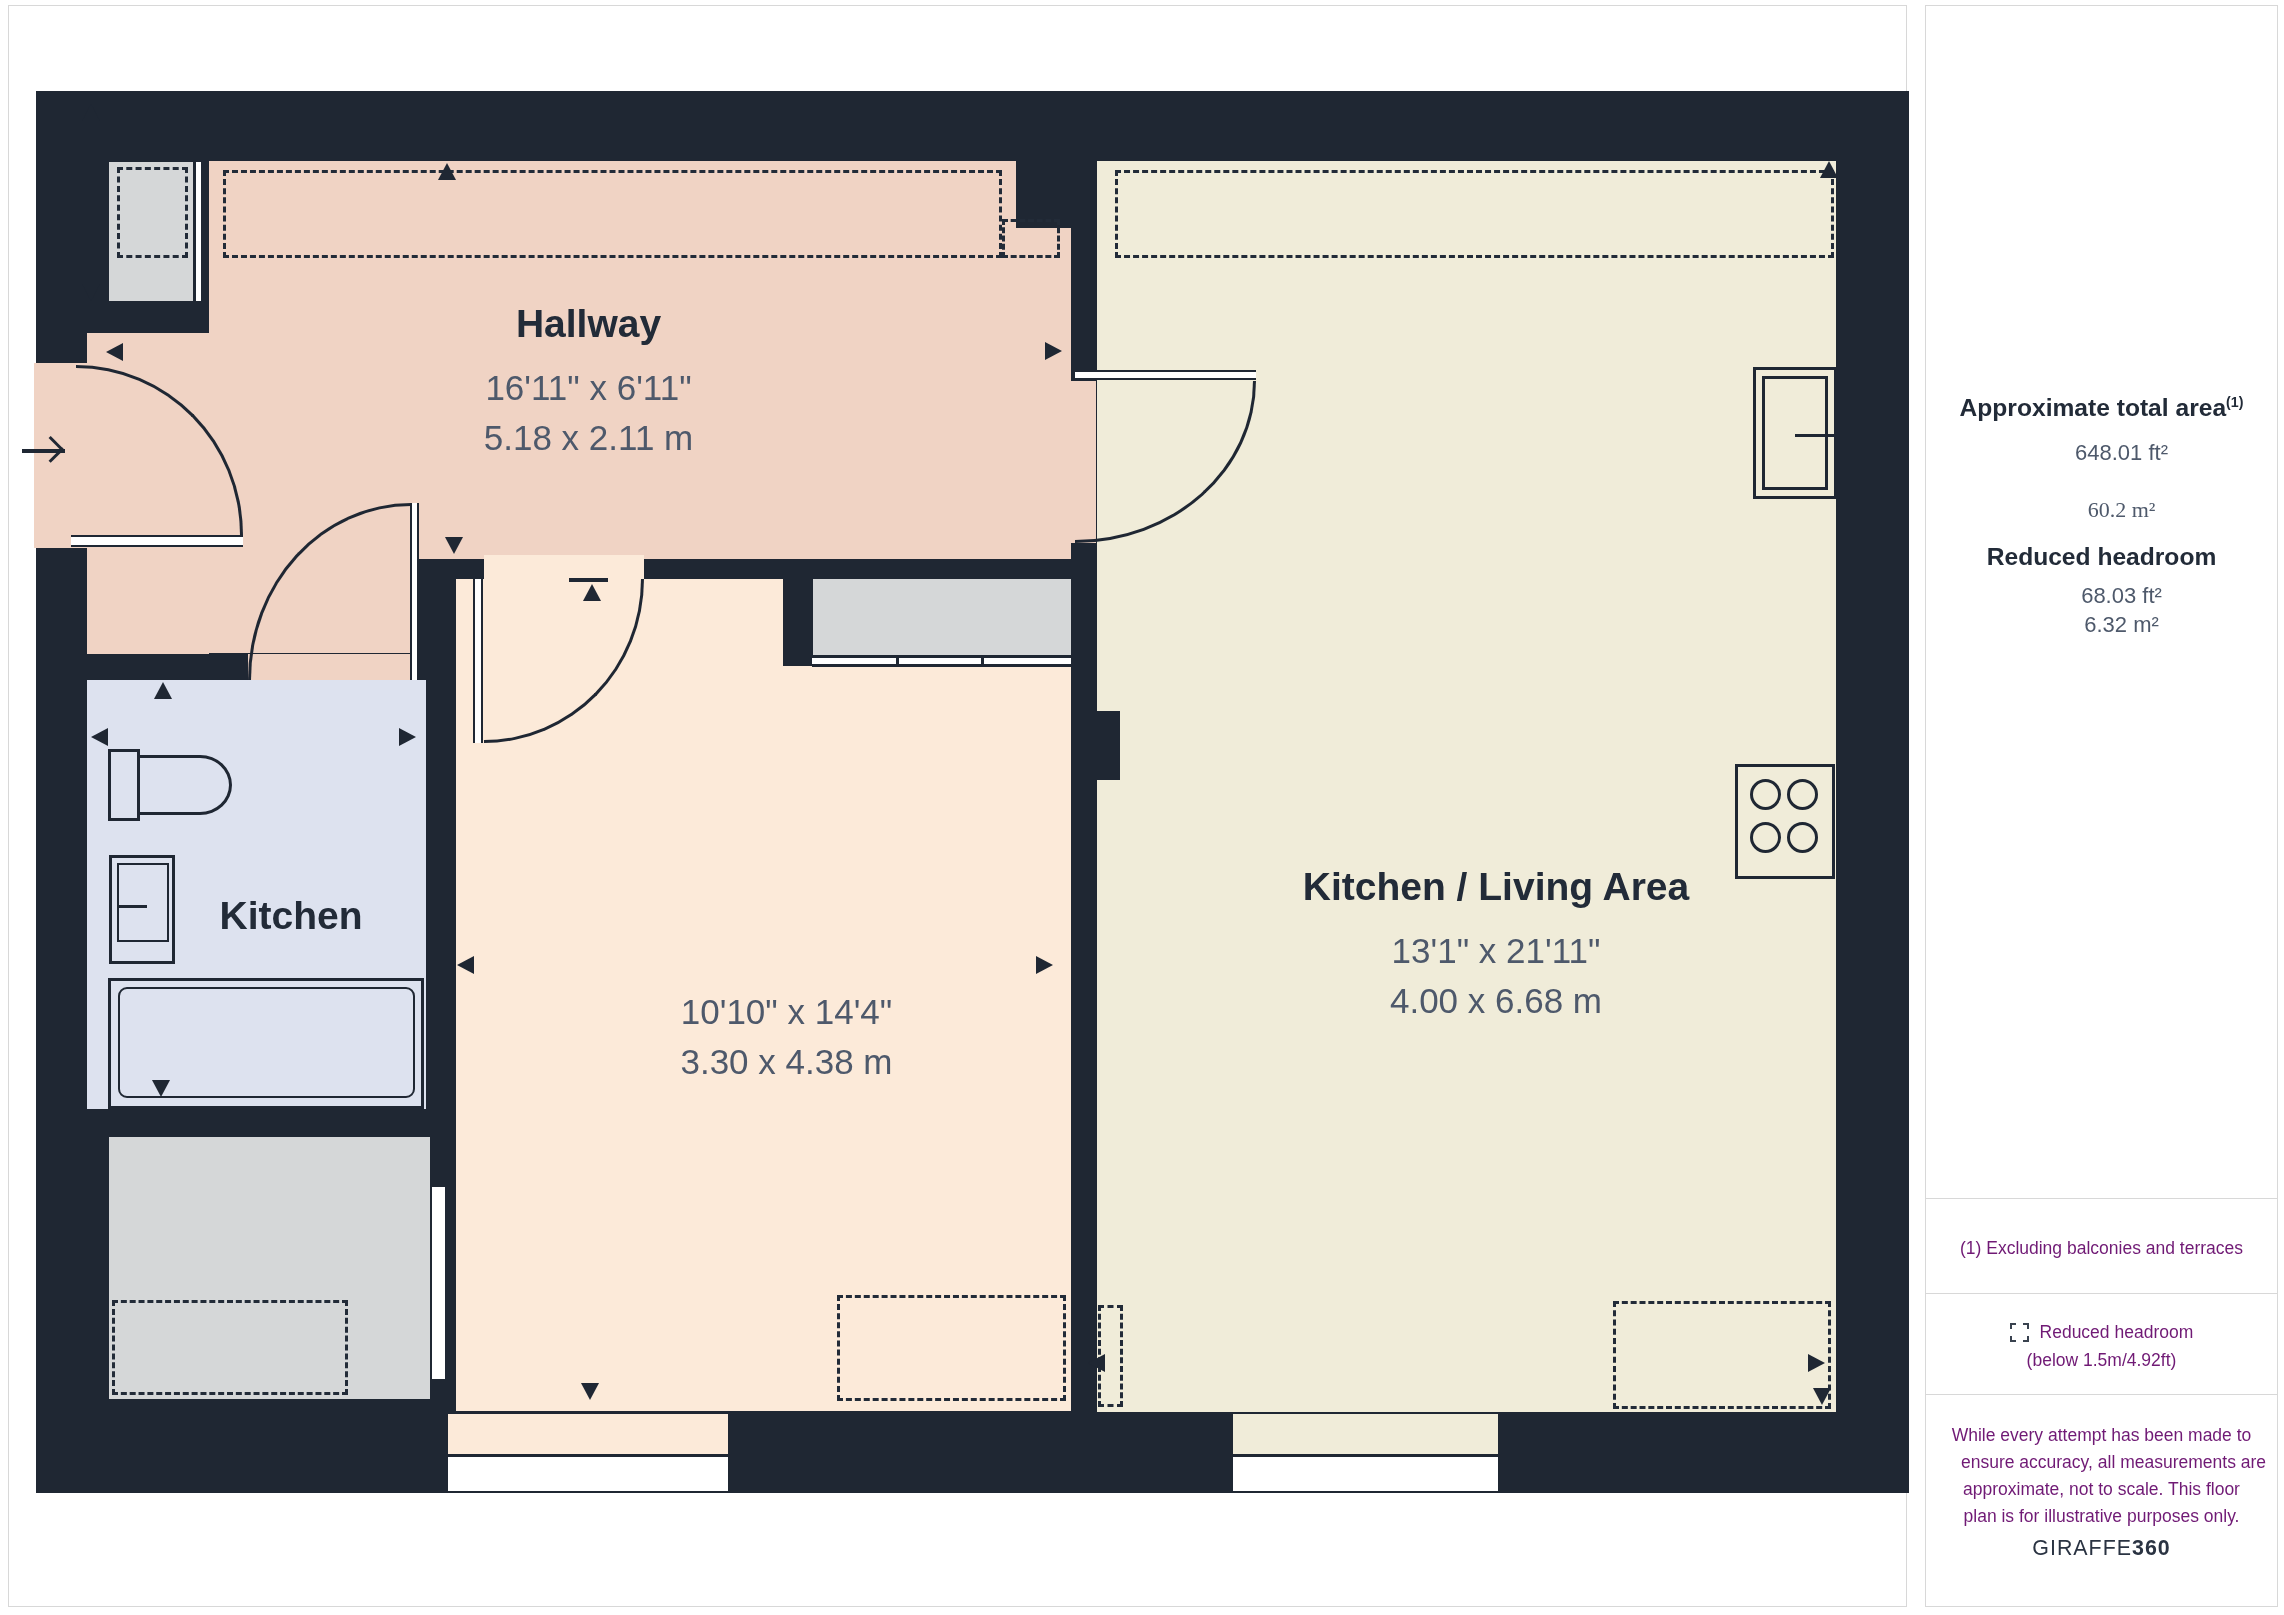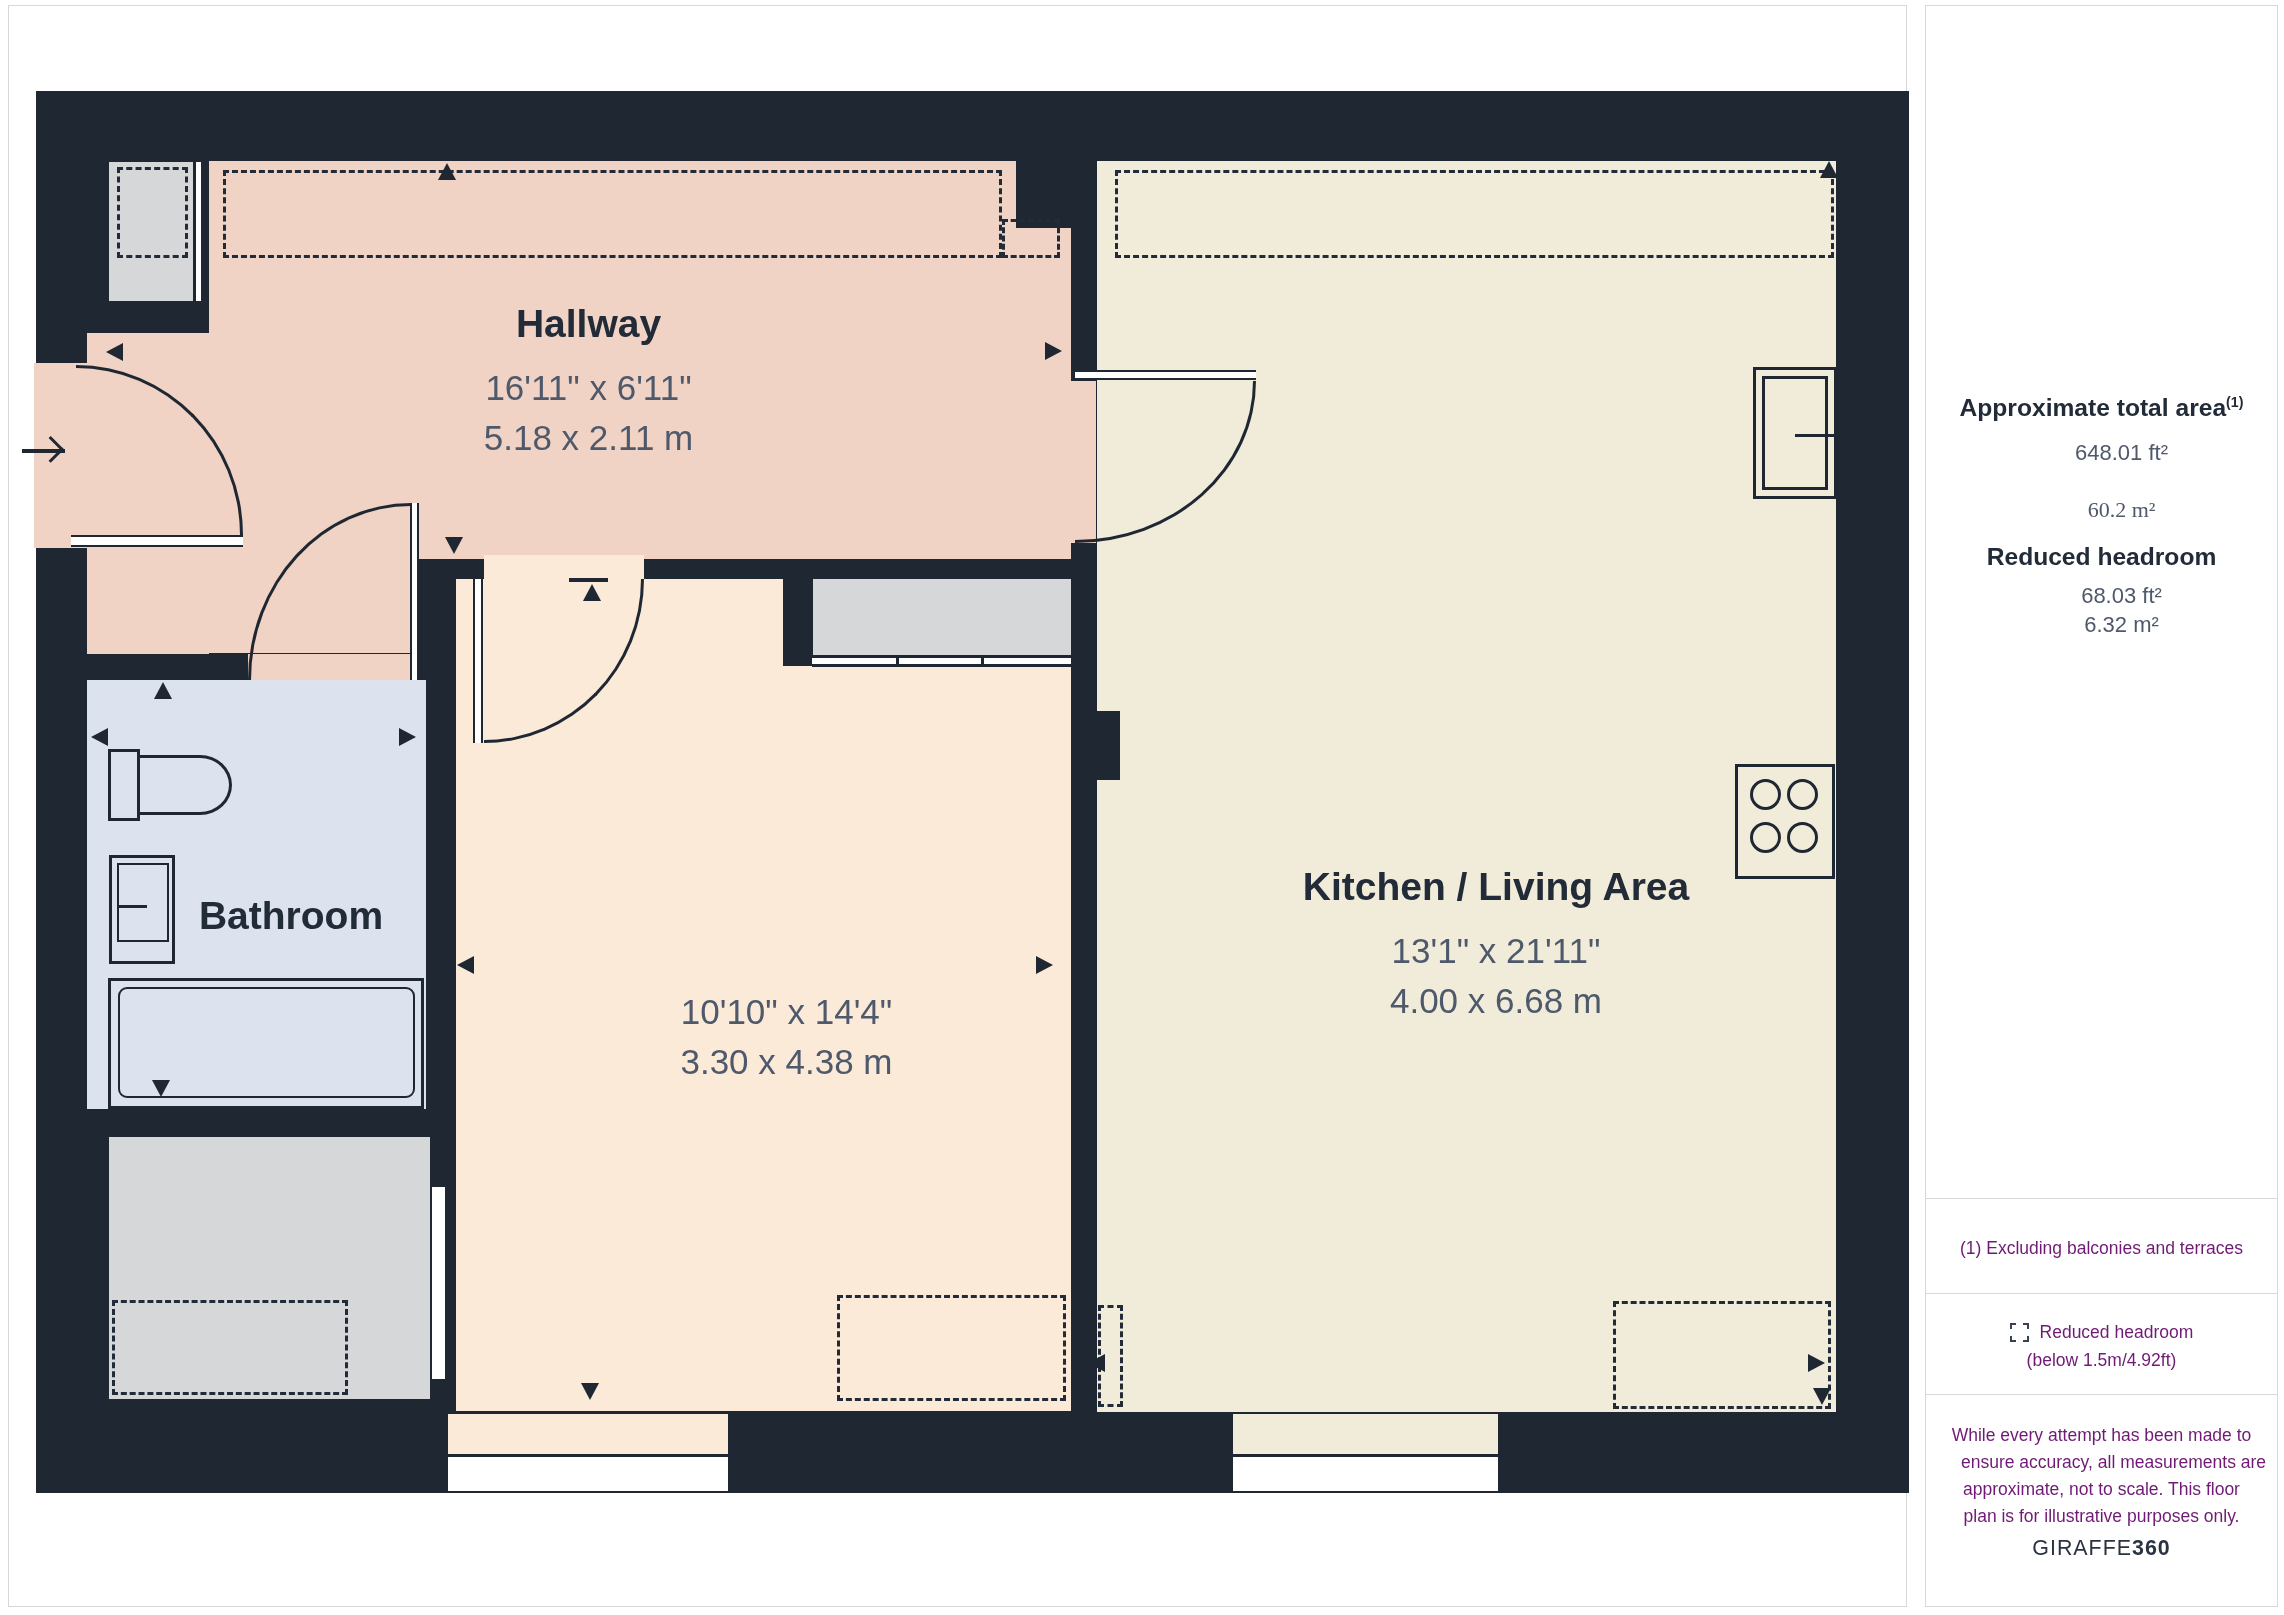--- a/index.html
+++ b/index.html
@@ -126,21 +126,21 @@
 
 <div class="a wall" style="left:22px;top:449px;width:43px;height:3.9px;"></div>
 <div class="a" style="left:41px;top:440px;width:19.4px;height:19.4px;border-top:3.9px solid #1f2733;border-right:3.9px solid #1f2733;transform:rotate(45deg);"></div>
 
 <div class="a room-label" style="left:401px;top:303px;width:375px;">
   <div class="rtitle">Hallway</div>
   <div class="rdim first">16'11" x 6'11"</div>
   <div class="rdim">5.18 x 2.11 m</div>
 </div>
 <div class="a room-label" style="left:155px;top:895px;width:272px;">
-  <div class="rtitle">Bathroom</div>
+  <div class="rtitle">Kitchen</div>
 </div>
 <div class="a room-label" style="left:602px;top:970px;width:369px;">
   <div class="rdim first">10'10" x 14'4"</div>
   <div class="rdim">3.30 x 4.38 m</div>
 </div>
 <div class="a room-label" style="left:1224px;top:866px;width:544px;">
   <div class="rtitle">Kitchen / Living Area</div>
   <div class="rdim first">13'1" x 21'11"</div>
   <div class="rdim">4.00 x 6.68 m</div>
 </div>

